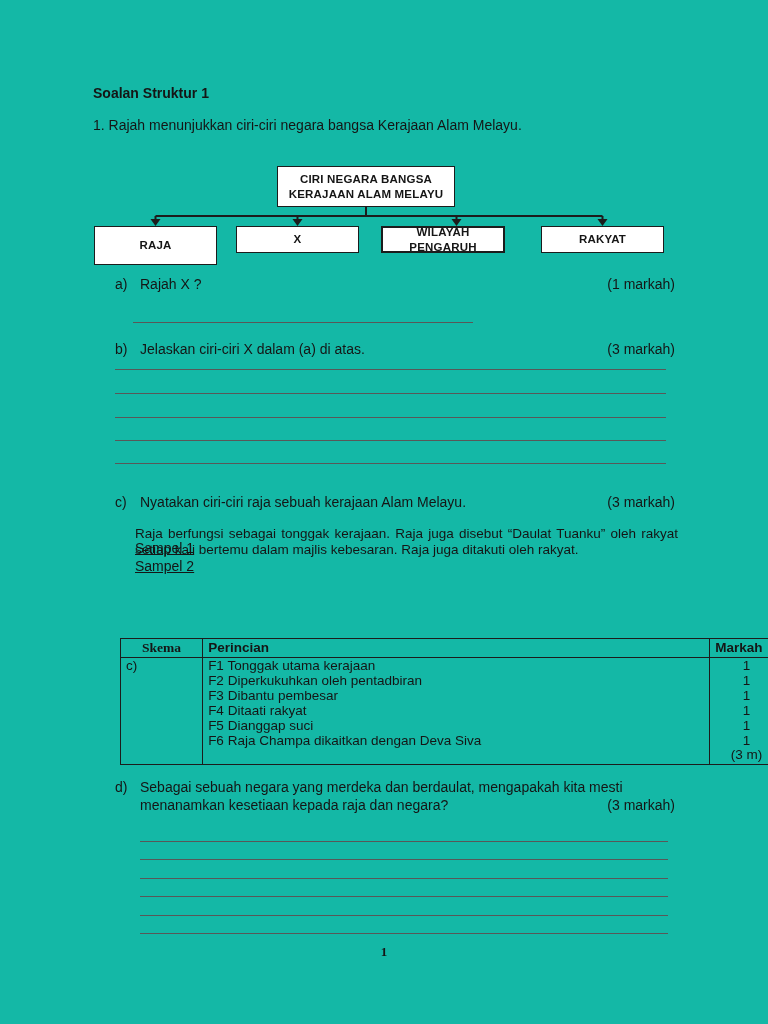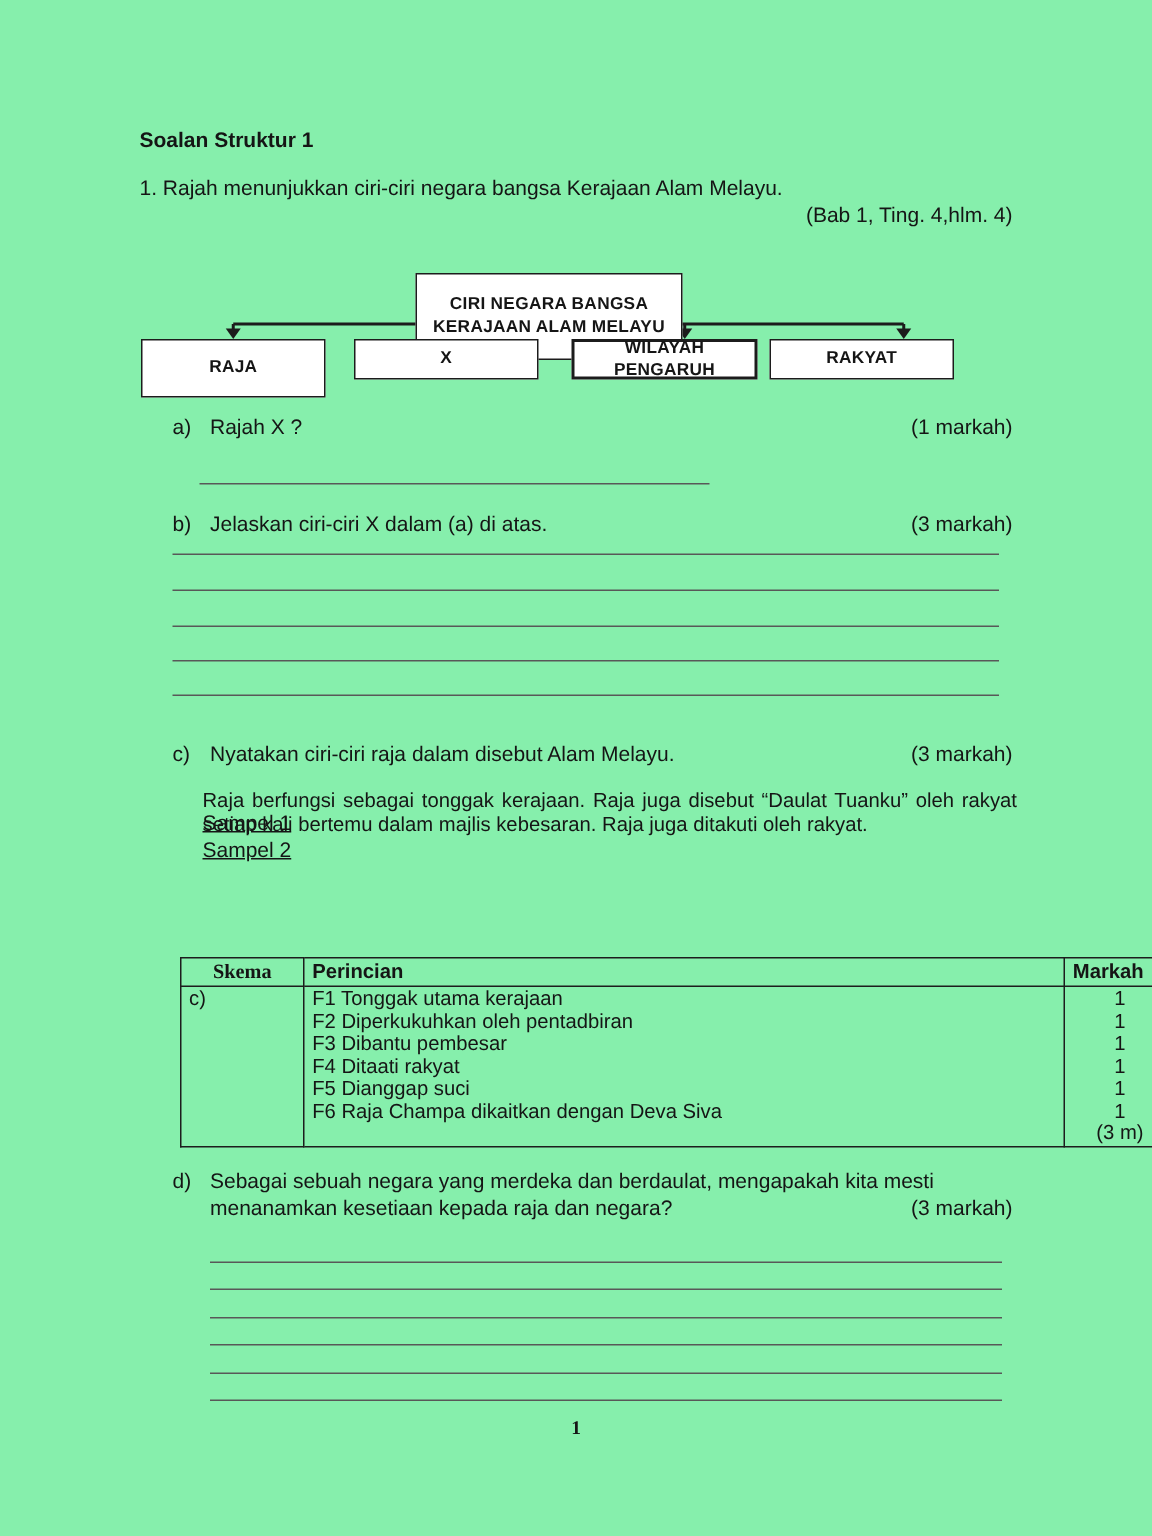--- a/index.html
+++ b/index.html
@@ -4,45 +4,45 @@
 <style>
   * { margin: 0; padding: 0; box-sizing: border-box; }
   html, body { width: 768px; height: 1024px; }
   body {
     font-family: "Liberation Sans", sans-serif;
     background: #ffffff;
     color: #151515;
     position: relative;
     overflow: hidden;
   }
-  .page { position: absolute; left: 0; top: 0; width: 768px; height: 1024px; background: #86efac; }
+  .page { position: absolute; left: 0; top: 0; width: 768px; height: 1024px; background: #14b8a6; }
 
   .abs { position: absolute; }
 
   .section-title { left: 93px; top: 85px; font-size: 14px; font-weight: bold; }
 
   .intro { left: 93px; top: 117px; width: 582px; font-size: 14px; }
   .ref { left: 93px; top: 135px; width: 582px; font-size: 14px; text-align: right; }
 
   
   .diagram { left: 93px; top: 160px; width: 582px; height: 96px; }
   .dbox {
     position: absolute;
     border: 1.6px solid #1c1c1c;
     background: #fff;
     display: flex; flex-direction: column;
     align-items: center; justify-content: center;
     font-weight: bold; font-size: 11.5px; letter-spacing: 0.2px;
     text-align: center; line-height: 1.3;
   }
-  .dbox-root { left: 184px; top: 22px; width: 178px; height: 58px; text-align: right; }
+  .dbox-root { left: 184px; top: 6px; width: 178px; height: 41px; text-align: right; }
   .dbox-c0 { left: 1px;   top: 66px; width: 123px; height: 39px; }
   .dbox-c1 { left: 143px; top: 66px; width: 123px; height: 27px; }
   .dbox-c2 { left: 288px; top: 66px; width: 124px; height: 27px; border-width: 2px; }
-  .dbox-c3 { left: 420px; top: 66px; width: 123px; height: 27px; }
+  .dbox-c3 { left: 448px; top: 66px; width: 123px; height: 27px; }
   .connector-svg { position: absolute; left: 0; top: 0; width: 582px; height: 96px; }
 
   
   .qrow { display: flex; justify-content: space-between; font-size: 14px; }
   .qrow .qleft { display: flex; }
   .qlabel { width: 25px; flex: 0 0 25px; }
   .qa-row { left: 115px; top: 276px; width: 560px; }
   .qb-row { left: 115px; top: 341px; width: 560px; }
   .qc-row { left: 115px; top: 494px; width: 560px; }
   .qd-row { left: 115px; top: 779px; width: 560px; }
@@ -79,21 +79,20 @@
   .page-number { left: 0; top: 944px; width: 768px; text-align: center; font-size: 13px; font-weight: bold; font-family: "Liberation Serif", serif; }
 </style>
 </head>
 <body>
 
 <div class="page">
 
   <div class="abs section-title">Soalan Struktur 1</div>
 
   <div class="abs intro">1. Rajah menunjukkan ciri-ciri negara bangsa Kerajaan Alam Melayu.</div>
-  <div class="abs ref">(Bab 1, Ting. 4,hlm. 4)</div>
 
   <div class="abs diagram">
     <svg class="connector-svg" viewBox="0 0 582 96" xmlns="http://www.w3.org/2000/svg">
       <line x1="273" y1="47" x2="273" y2="57" stroke="#1c1c1c" stroke-width="2"></line>
       <line x1="62.5" y1="56" x2="509.5" y2="56" stroke="#1c1c1c" stroke-width="2"></line>
       <line x1="62.5" y1="56" x2="62.5" y2="60" stroke="#1c1c1c" stroke-width="2"></line>
       <line x1="204.5" y1="56" x2="204.5" y2="60" stroke="#1c1c1c" stroke-width="2"></line>
       <line x1="363.5" y1="56" x2="363.5" y2="60" stroke="#1c1c1c" stroke-width="2"></line>
       <line x1="509.5" y1="56" x2="509.5" y2="60" stroke="#1c1c1c" stroke-width="2"></line>
       <polygon points="57.5,59 67.5,59 62.5,66" fill="#1c1c1c"></polygon>
@@ -129,21 +128,21 @@
   </div>
   <div class="ans-line" style="left:115px; top:369px; width:551px;"></div>
   <div class="ans-line" style="left:115px; top:393px; width:551px;"></div>
   <div class="ans-line" style="left:115px; top:417px; width:551px;"></div>
   <div class="ans-line" style="left:115px; top:440px; width:551px;"></div>
   <div class="ans-line" style="left:115px; top:463px; width:551px;"></div>
 
   <div class="abs qrow qc-row">
     <span class="qleft">
       <span class="qlabel">c)</span>
-      <span>Nyatakan ciri-ciri raja dalam disebut Alam Melayu.</span>
+      <span>Nyatakan ciri-ciri raja sebuah kerajaan Alam Melayu.</span>
     </span>
     <span>(3 markah)</span>
   </div>
   <div class="abs sample-head s1-head">Sampel 1</div>
   <div class="abs sample-text justified s1-text">Raja berfungsi sebagai tonggak kerajaan. Raja juga disebut “Daulat Tuanku” oleh rakyat setiap kali bertemu dalam majlis kebesaran. Raja juga ditakuti oleh rakyat.</div>
   <div class="abs sample-head s2-head">Sampel 2</div>
 
   <table class="abs skema-table">
     <tbody>
         <tr>

